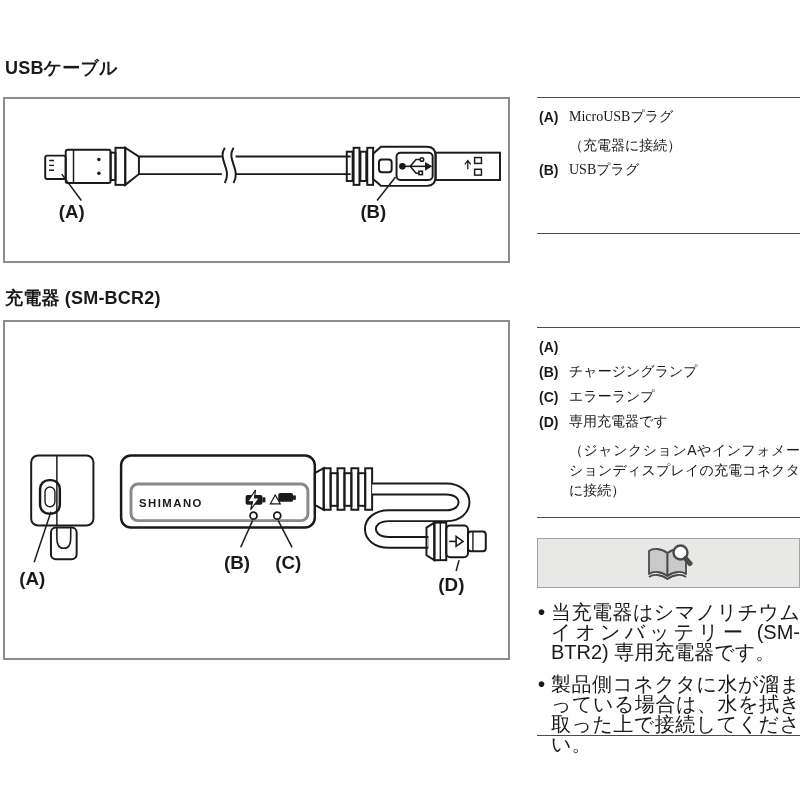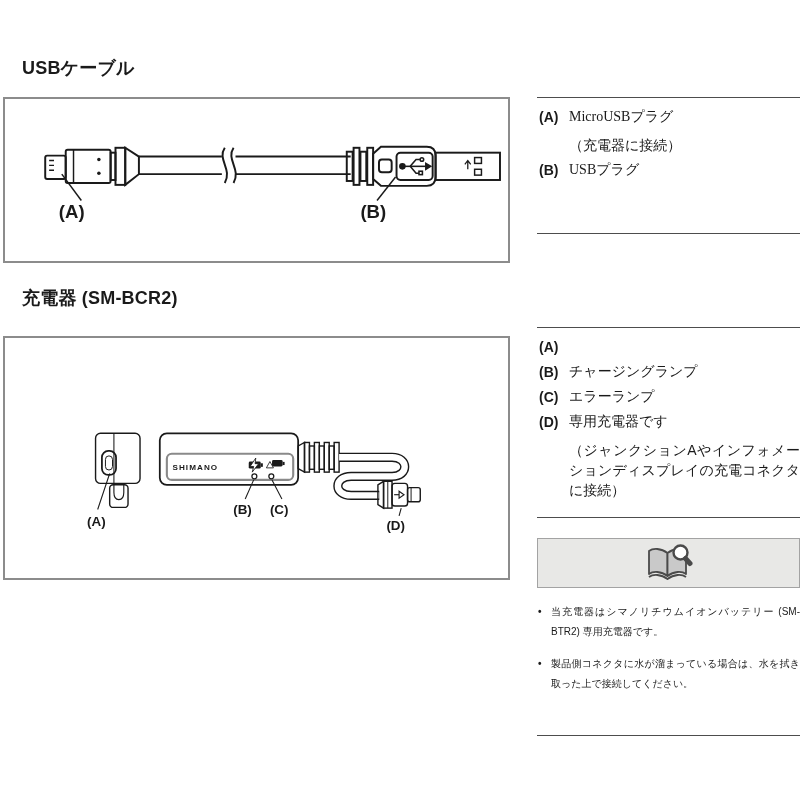--- a/index.html
+++ b/index.html
@@ -1,44 +1,44 @@
 <!DOCTYPE html>
 <html><head>
 <meta charset="utf-8">
 <style>
   html,body{margin:0;padding:0;background:#fff;}
   .page{position:relative;width:800px;height:800px;background:#ffffff;
         font-family:"Liberation Sans","DejaVu Sans",sans-serif;color:#1a1a1a;overflow:hidden;}
 
-  .h-title{position:absolute;left:22px;font-size:18px;font-weight:bold;letter-spacing:.2px;}
+  .h-title{position:absolute;left:5px;font-size:18px;font-weight:bold;letter-spacing:.2px;}
   #title-usb{top:56px;}
   #title-charger{top:286px;}
 
   .diagram-box{position:absolute;left:3px;width:507px;background:#fff;
                border:2px solid #8c8c8c;box-sizing:border-box;}
   #box-usb{top:97px;height:166px;}
-  #box-charger{top:336px;height:244px;}
+  #box-charger{top:320px;height:340px;}
   .diagram-box svg{display:block;width:100%;height:100%;}
 
   .side{position:absolute;left:537px;width:263px;box-sizing:border-box;}
   .legend-panel{border-top:1px solid #4d4d4d;border-bottom:1px solid #4d4d4d;
                 padding:9px 0 6px 2px;}
   #panel-usb{top:97px;height:137px;}
   #panel-charger{top:327px;height:191px;}
   .lrow{display:flex;font-size:14px;line-height:20px;margin-bottom:5px;}
   .k{font-weight:bold;width:30px;flex:none;}
   .n{flex:1;font-family:Liberation Serif, serif;}
   .ldesc{font-size:14px;line-height:20px;margin:8px 0 5px 30px;text-align:justify;}
 
   .note-box{top:538px;height:50px;background:#e8e8e6;border:1px solid #a3a3a3;
             display:flex;align-items:center;justify-content:center;}
 
   .notes{top:602px;}
   .notes ul{margin:0;padding:0;list-style:none;}
-  .notes li{position:relative;font-size:10px;line-height:20px;margin:0 0 12px 0;
+  .notes li{position:relative;font-size:20px;line-height:20px;margin:0 0 12px 0;
             padding-left:14px;text-align:justify;}
   .notes li::before{content:"\2022";position:absolute;left:1px;top:0;font-weight:bold;}
 
   .bottom-rule{top:735px;border-top:1px solid #4d4d4d;height:0;}
 
   svg text.fig-label{font-family:"Liberation Sans","DejaVu Sans",sans-serif;
                      font-size:19px;font-weight:bold;fill:#1a1a1a;}
   svg text.brand{font-family:"Liberation Sans","DejaVu Sans",sans-serif;
                  font-size:11.5px;font-weight:bold;letter-spacing:1.5px;fill:#1a1a1a;}
 </style>

